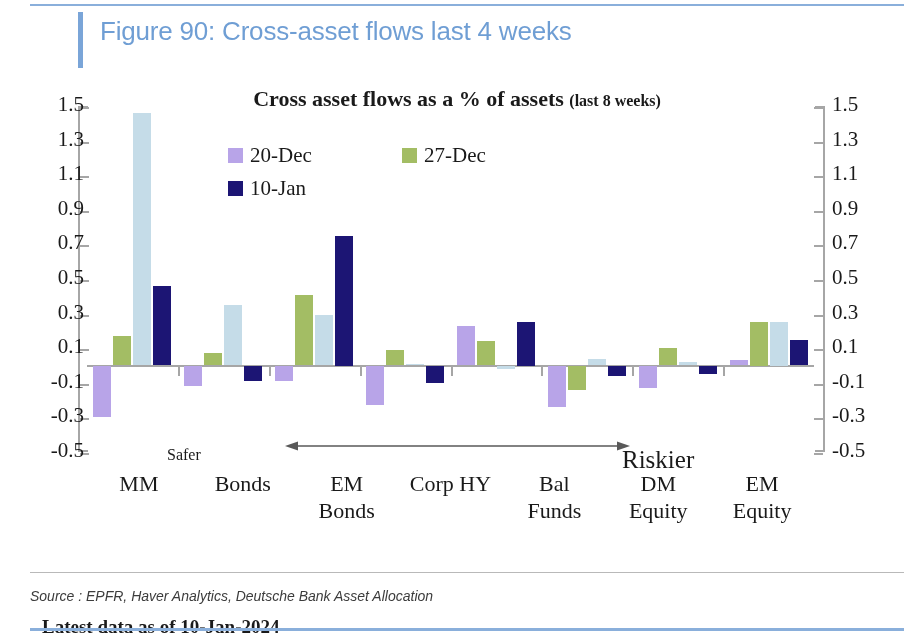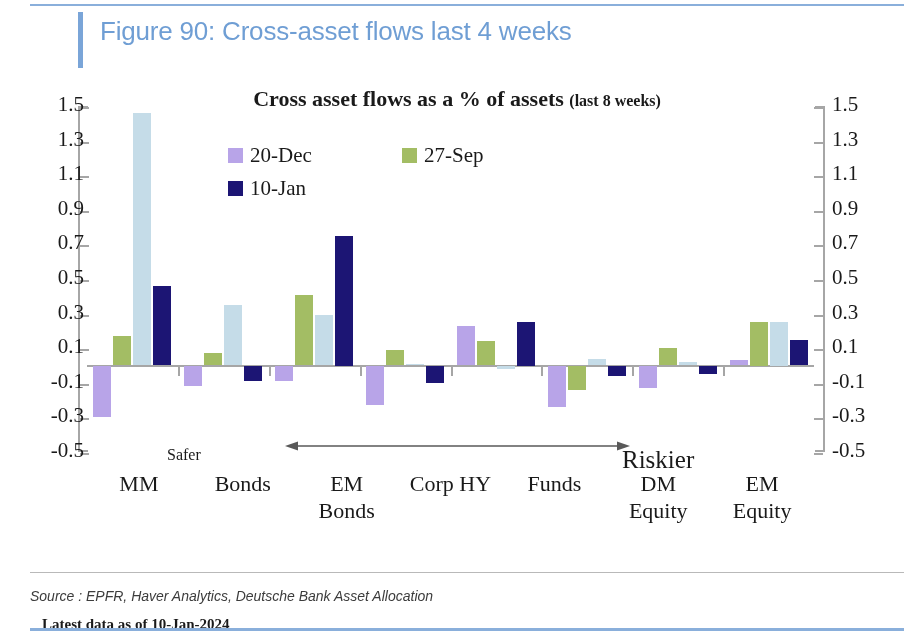--- a/index.html
+++ b/index.html
@@ -58,21 +58,21 @@
 
   
   #safer   { position:absolute; left:167px; top:368px; font-size:16px; }
   #riskier { position:absolute; left:622px; top:368px; font-size:25px; }
   #risk-arrow { position:absolute; left:285px; top:362px; width:345px; height:12px; }
 
   
   #xlabels { position:absolute; left:87px; top:392px; width:727px; height:70px; display:flex; }
   .xlabel { flex:1 1 0; text-align:center; font-size:22px; line-height:27px; }
 
-  #latest { position:absolute; left:42px; top:538px; font-size:15px; font-weight:bold; }
+  #latest { position:absolute; left:42px; top:538px; font-size:19px; font-weight:bold; }
 
   
   #src-rule { position:absolute; left:30px; top:572px; width:874px; height:1px; background:#b9b9b9; }
   #source {
     position:absolute; left:30px; top:588px;
     font-family:"Liberation Sans", sans-serif;
     font-size:14px; font-style:italic; color:#3c3c3c;
   }
   #fig-bottom-rule { position:absolute; left:30px; top:628px; width:874px; height:3px; background:#8aafdb; }
 </style>
@@ -93,21 +93,21 @@
   </div>
 
   <div id="legend">
       <div class="legend-row">
         <div class="legend-item col1">
           <span class="legend-swatch" style="background: rgb(184, 164, 232);"></span>
           <span class="legend-label">20-Dec</span>
         </div>
         <div class="legend-item">
           <span class="legend-swatch" style="background: rgb(163, 189, 100);"></span>
-          <span class="legend-label">27-Sep</span>
+          <span class="legend-label">27-Dec</span>
         </div>
       </div>
       <div class="legend-row">
         <div class="legend-item">
           <span class="legend-swatch" style="background: rgb(28, 21, 116);"></span>
           <span class="legend-label">10-Jan</span>
         </div>
       </div>
     </div>
 
@@ -215,20 +215,21 @@
       </div>
       <div class="xlabel">
         <div>EM</div>
         <div>Bonds</div>
       </div>
       <div class="xlabel">
         <div>Corp HY</div>
         <div></div>
       </div>
       <div class="xlabel">
+        <div>Bal</div>
         <div>Funds</div>
       </div>
       <div class="xlabel">
         <div>DM</div>
         <div>Equity</div>
       </div>
       <div class="xlabel">
         <div>EM</div>
         <div>Equity</div>
       </div>

